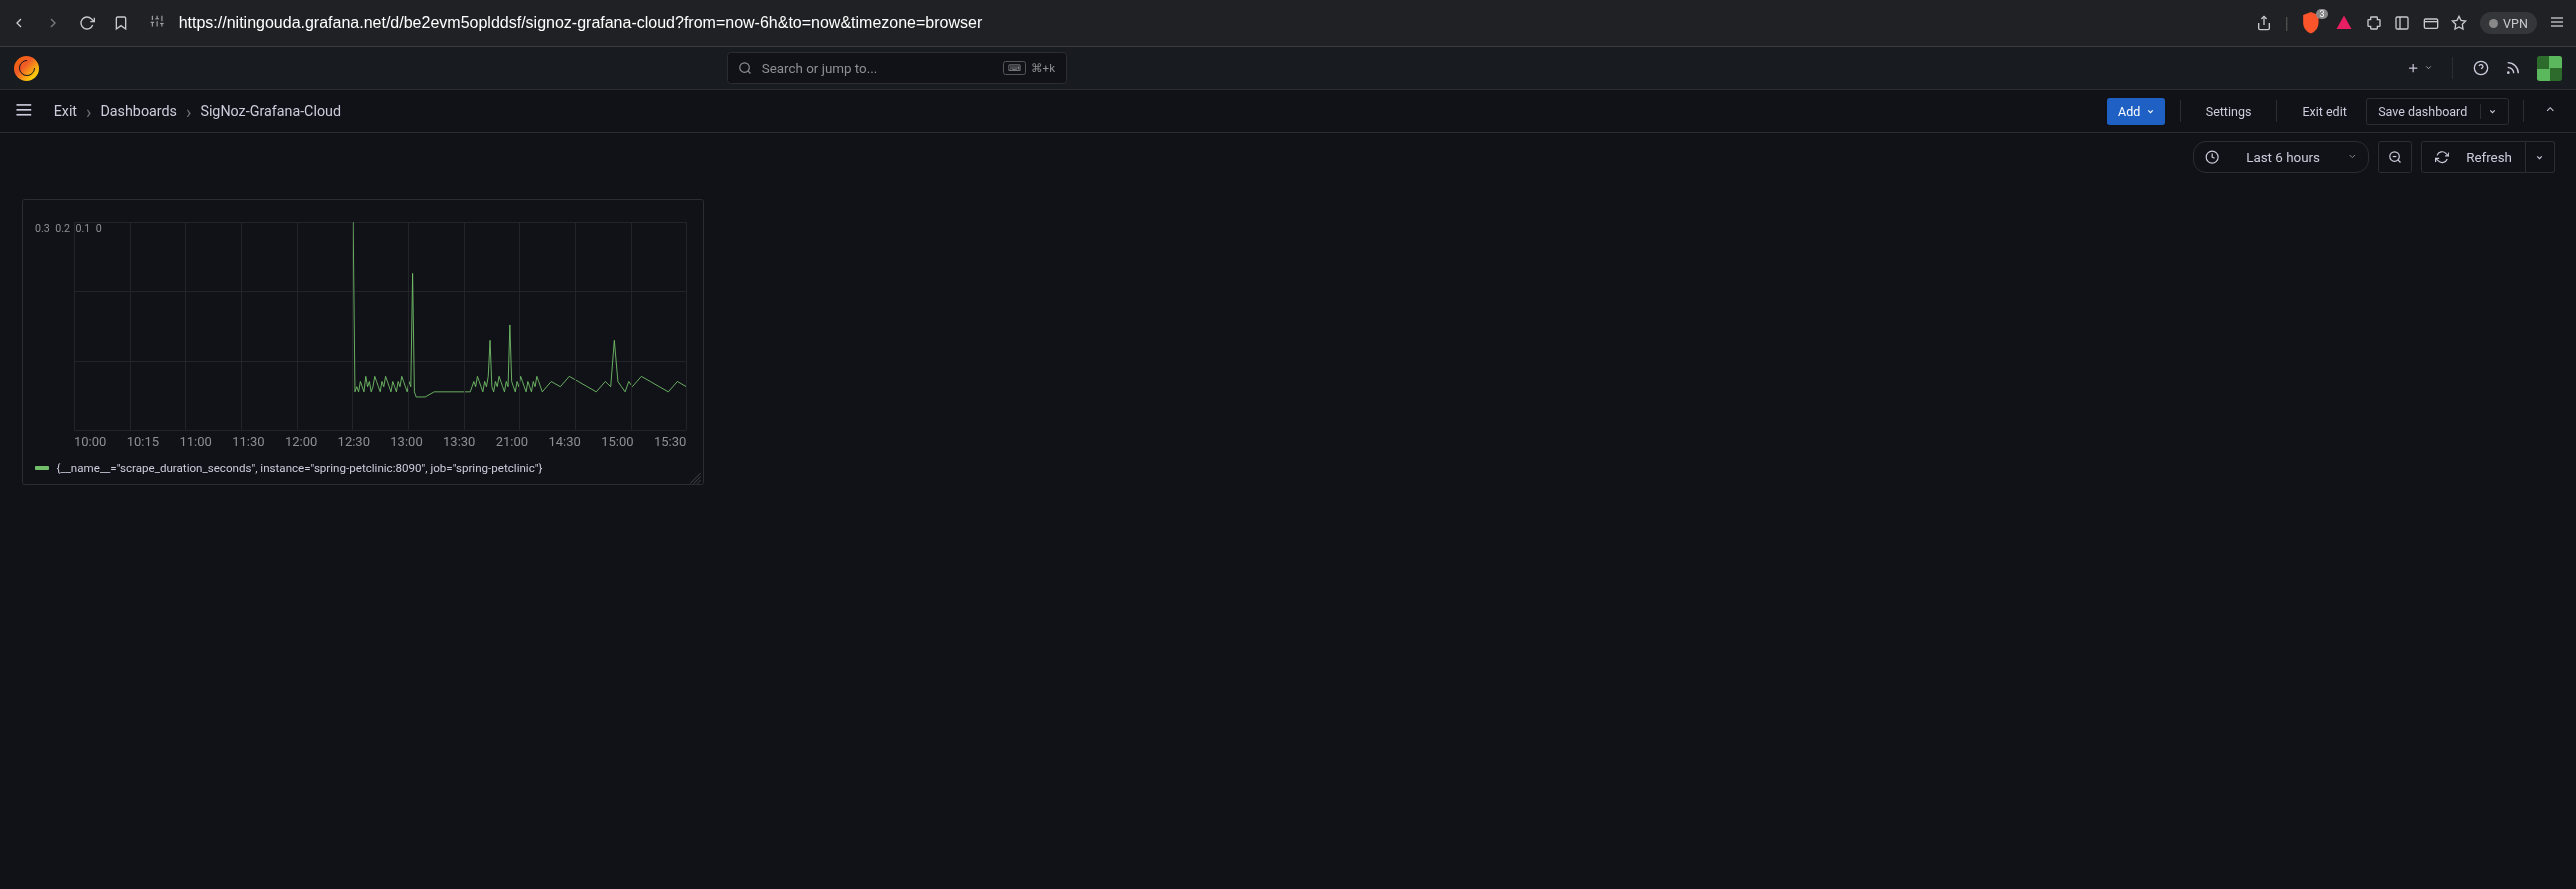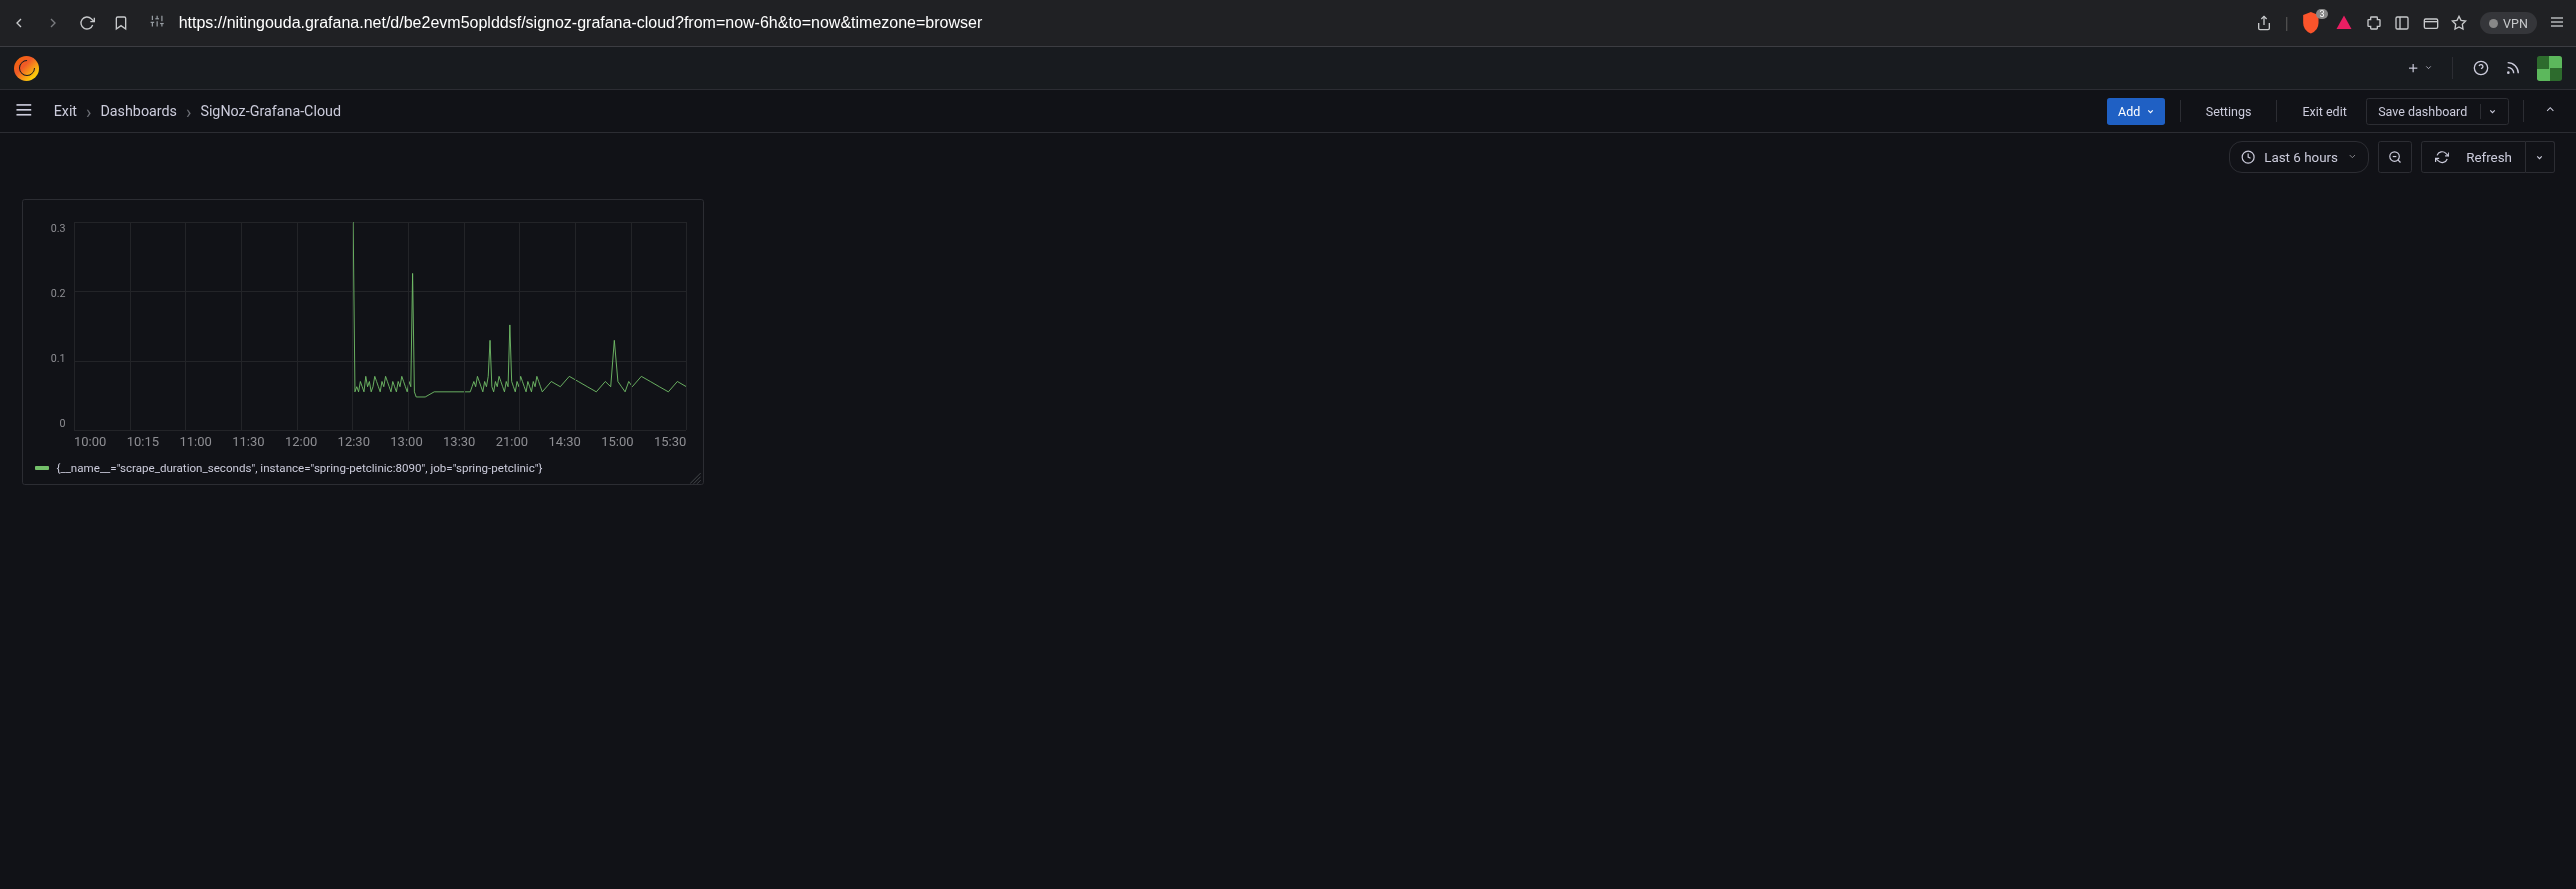--- a/index.html
+++ b/index.html
@@ -136,21 +136,21 @@
       padding: 0 21.5px;
       gap: 9px;
     }
     .time-picker {
       height: 32px;
       border: 0.9px solid #2c2d33;
       border-radius: 13px;
       display: flex;
       align-items: center;
       padding: 0 10.7px;
-      gap: 9px;
+      gap: 27px;
       font-size: 13.4px;
       color: #ccccdc;
     }
     .time-picker .chev { color: #8e8e93; }
     .zoom-btn { height: 32px; width: 34px; border: 0.9px solid #2c2d33; border-radius: 2.7px; display: flex; align-items: center; justify-content: center; }
     .refresh-wrap { display: flex; }
     .refresh-btn {
       height: 32px;
       border: 0.9px solid #2c2d33;
       border-radius: 2.7px 0 0 2.7px;
@@ -182,21 +182,21 @@
       position: relative;
     }
     .panel-title-row { display: flex; align-items: center; gap: 9px; }
     .panel-title { font-size: 15px; font-weight: 500; color: #ccccdc; }
     .info-icon { color: #8e8e93; }
     .chart-area {
       flex: 1;
       position: relative;
       margin: 12.5px 0 7.2px 0;
     }
-    .y-axis { position: absolute; left: 0; top: 0; bottom: 18px; width: 36px; display: flex; flex-direction: column; justify-content: space-between; }
+    .y-axis { position: absolute; left: 0; top: 0; bottom: 18px; width: 36px; display: flex; justify-content: space-between; }
     .y-tick { font-size: 10.7px; color: #8e8e93; text-align: right; padding-right: 5.4px; }
     .plot { position: absolute; left: 39px; right: 3.6px; top: 0; bottom: 18px; }
     .grid-line { position: absolute; left: 0; right: 0; border-top: 0.9px solid #232428; }
     .v-grid { position: absolute; top: 0; bottom: 0; border-left: 0.9px solid #232428; }
     .x-axis { position: absolute; left: 39px; right: 3.6px; bottom: 0; height: 14.3px; display: flex; justify-content: space-between; }
     .x-tick { font-size: 13px; color: #8e8e93; }
     .chart-svg { position: absolute; inset: 0; }
     .legend-row { display: flex; align-items: center; gap: 7.2px; font-size: 11.6px; color: #ccccdc; padding-top: 5.4px; }
     .legend-swatch { width: 14.3px; height: 3.6px; background: #73bf69; border-radius: 0.9px; }
     .resize-handle {
@@ -294,20 +294,31 @@
     <span class="hamburger-top"><svg width="16" height="16" viewBox="0 0 24 24" fill="none" stroke="currentColor" stroke-width="2">
           <line x1="3" y1="6" x2="21" y2="6"></line>
           <line x1="3" y1="12" x2="21" y2="12"></line>
           <line x1="3" y1="18" x2="21" y2="18"></line>
         </svg></span>
   </div>
 </div>
 
 <div class="grafana-topnav">
   <div class="grafana-logo"></div>
+  <div class="search-bar">
+    <svg width="14.3" height="14.3" viewBox="0 0 24 24" fill="none" stroke="currentColor" stroke-width="2">
+        <circle cx="11" cy="11" r="8"></circle>
+        <line x1="21" y1="21" x2="16.65" y2="16.65"></line>
+      </svg>
+    <span class="sb-text">Search or jump to...</span>
+    <span class="kb-wrap">
+      <span class="kb-icon">⌨</span>
+      <span>⌘+k</span>
+    </span>
+  </div>
   <div class="topnav-right">
     <span class="topnav-btn">
       <svg width="14.3" height="14.3" viewBox="0 0 24 24" fill="none" stroke="currentColor" stroke-width="2">
           <line x1="12" y1="5" x2="12" y2="19"></line>
           <line x1="5" y1="12" x2="19" y2="12"></line>
         </svg>
       <svg width="9" height="9" viewBox="0 0 24 24" fill="none" stroke="currentColor" stroke-width="2">
           <polyline points="6 9 12 15 18 9"></polyline>
         </svg>
     </span>

